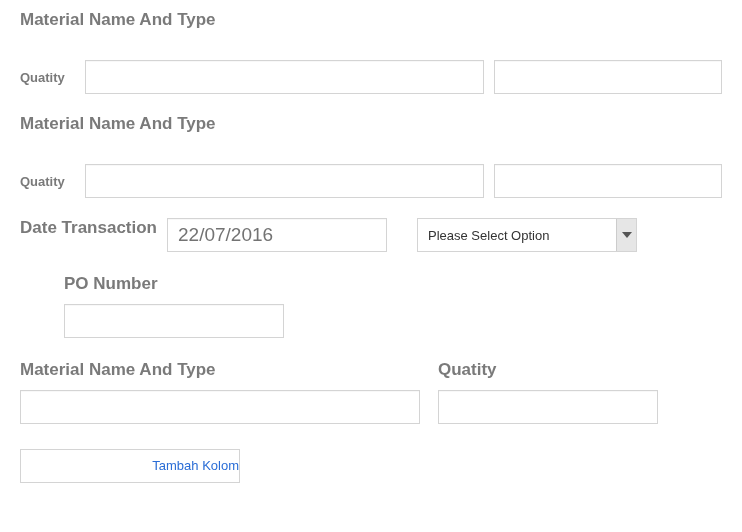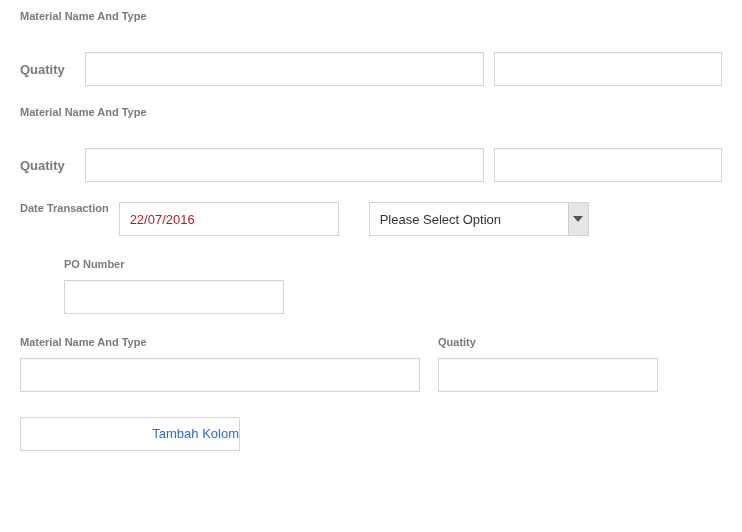--- a/index.html
+++ b/index.html
@@ -11,21 +11,21 @@
       font-family: Arial, Helvetica, sans-serif;
       font-size: 13px;
       color: #333;
       background: #fff;
       padding: 10px 20px 20px 20px;
       width: 742px;
     }
     .label {
       color: #7a7a7a;
       font-weight: bold;
-      font-size: 11px;
+      font-size: 17px;
       display: block;
     }
     .row {
       display: flex;
       align-items: center;
       gap: 10px;
     }
     .row-qty {
       margin-top: 30px;
       margin-bottom: 20px;
@@ -34,22 +34,22 @@
       width: 55px;
       color: #7a7a7a;
       font-weight: bold;
       font-size: 13px;
     }
     input[type="text"] {
       height: 34px;
       border: 1px solid #d4d4d4;
       background: #fff;
       padding: 8px 10px;
-      font-size: 13px;
-      color: #b91c1c;
+      font-size: 19px;
+      color: #737373;
       outline: none;
       box-shadow: 0 1px 1px rgba(0,0,0,0.03) inset;
     }
     .input-wide {
       width: 400px;
     }
     .input-right {
       width: 228px;
       margin-left: auto;
     }

